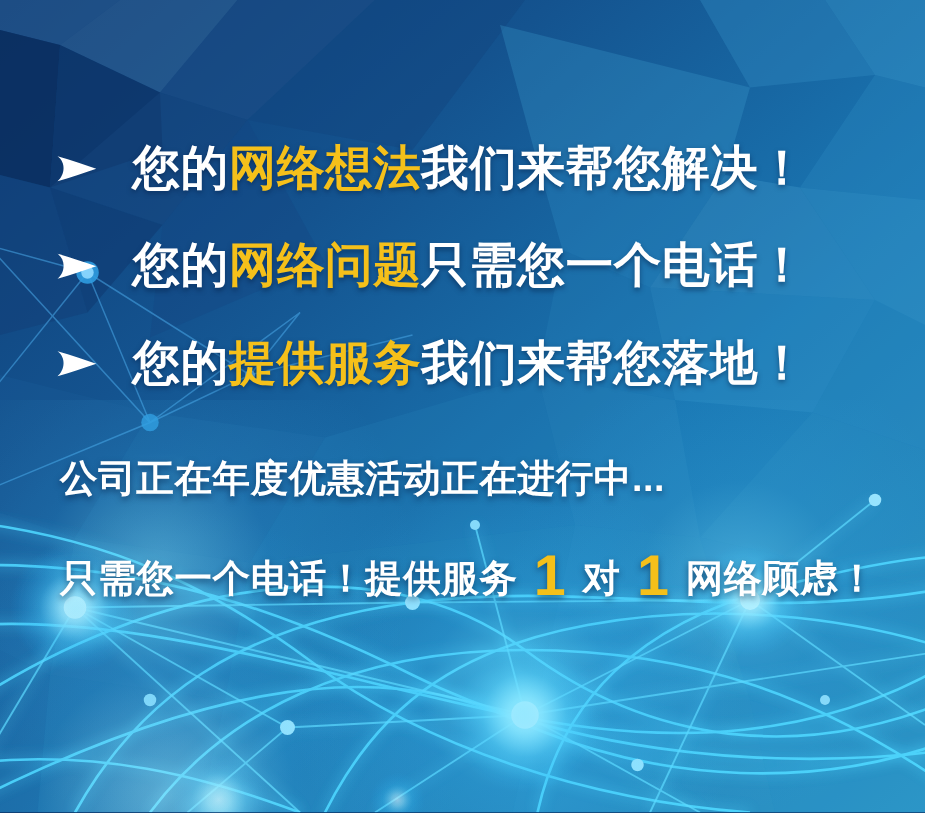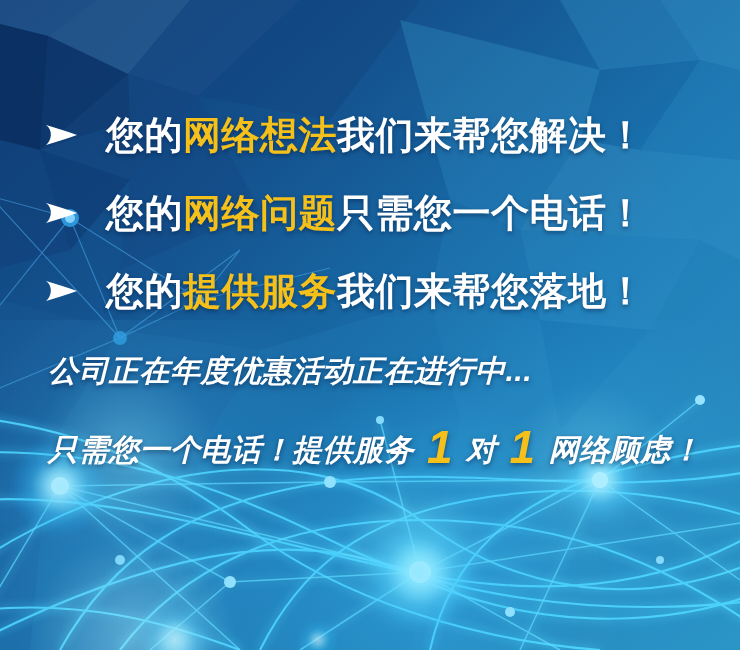--- a/index.html
+++ b/index.html
@@ -88,23 +88,22 @@
     letter-spacing: 0.5px;
     color: #ffffff;
     white-space: nowrap;
     text-shadow: 0 2px 4px rgba(0,26,64,0.50);
   }
   .headline-text .hi { color: #f5c01a; margin-top: 45px; }
 
   .sub-block {
     position: absolute;
     left: 48px;
-    top: 356px;
+    top: 369px;
     width: 692px;
-    font-style: italic;
   }
 
   .sub-line {
     font-size: 30px;
     font-weight: bold;
     color: #ffffff;
     line-height: 1;
     white-space: nowrap;
     letter-spacing: 0.5px;
     text-shadow: 0 2px 5px rgba(0,26,64,0.55);

